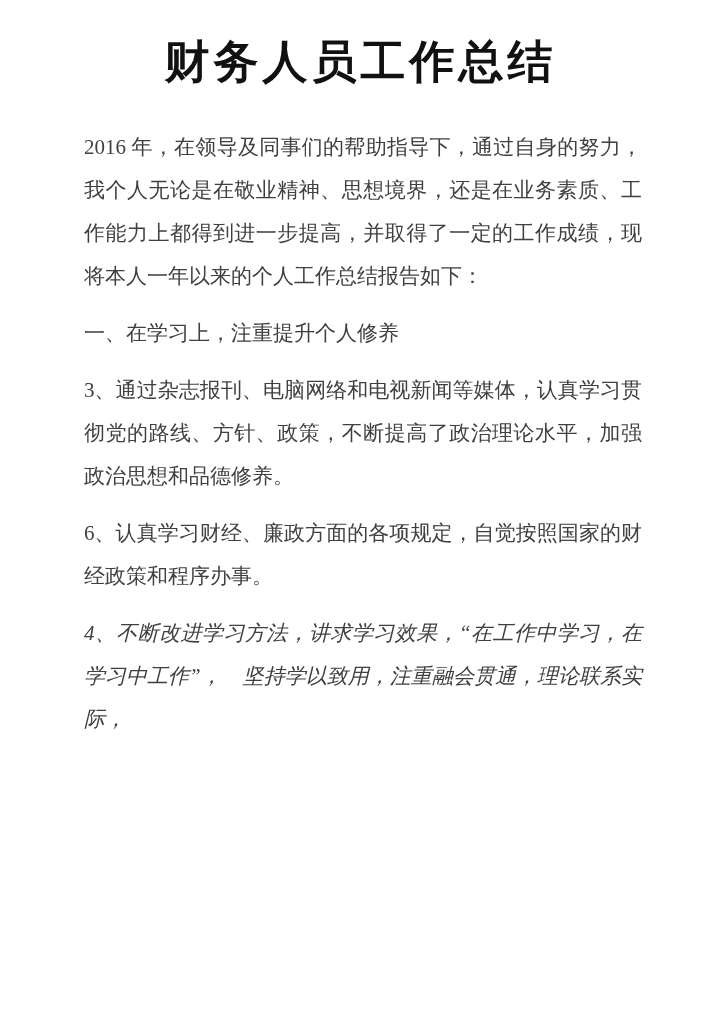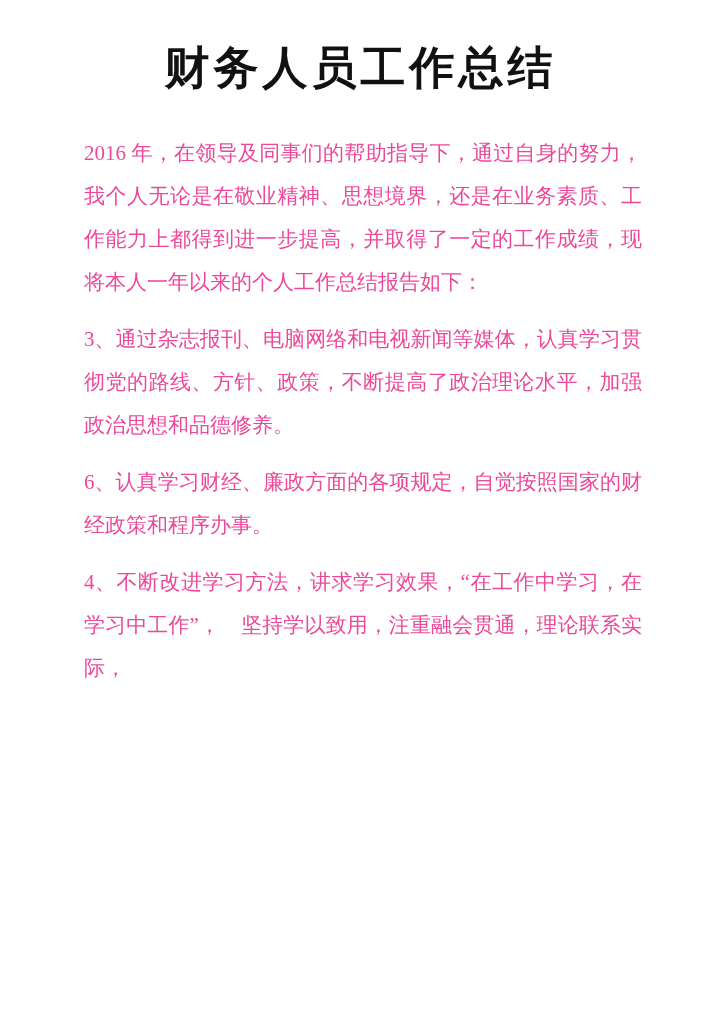--- a/index.html
+++ b/index.html
@@ -13,54 +13,56 @@
     height: 1020px;
     margin: 0 auto;
     background: #ffffff;
     overflow: hidden;
     font-family: "Liberation Serif", "DejaVu Serif", serif;
     color: #1a1a1a;
     box-sizing: border-box;
     padding-top: 28px;
   }
   .title {
-    margin: 10px 0 34px 0;
+    margin: 4px 0 34px 0;
     text-align: center;
     font-size: 45px;
     font-weight: bold;
     letter-spacing: 4px;
     color: #111111;
     font-family: "Liberation Serif", "DejaVu Serif", serif;
   }
   .body-col {
     width: 558px;
     margin-left: 84px;
   }
   .para {
     margin: 0 0 14px 0;
     font-size: 21px;
     line-height: 43px;
     text-align: justify;
     text-justify: inter-ideograph;
     word-break: break-all;
-    color: #ec4899;
+    color: #404040;
   }
   .para.last {
     margin-bottom: 0;
+    font-style: italic;
   }
 </style>
 </head>
 <body>
 
 <div class="page">
   <h1 class="title">财务人员工作总结</h1>
 
   <div class="body-col">
     <p class="para">2016 年，在领导及同事们的帮助指导下，通过自身的努力，我个人无论是在敬业精神、思想境界，还是在业务素质、工作能力上都得到进一步提高，并取得了一定的工作成绩，现将本人一年以来的个人工作总结报告如下：</p>
 
+    <p class="para">一、在学习上，注重提升个人修养</p>
 
     <p class="para">3、通过杂志报刊、电脑网络和电视新闻等媒体，认真学习贯彻党的路线、方针、政策，不断提高了政治理论水平，加强政治思想和品德修养。</p>
 
     <p class="para">6、认真学习财经、廉政方面的各项规定，自觉按照国家的财经政策和程序办事。</p>
 
 
     <p class="para last">4、不断改进学习方法，讲求学习效果，“在工作中学习，在学习中工作”，　坚持学以致用，注重融会贯通，理论联系实际，</p>
   </div>
 </div>
 

